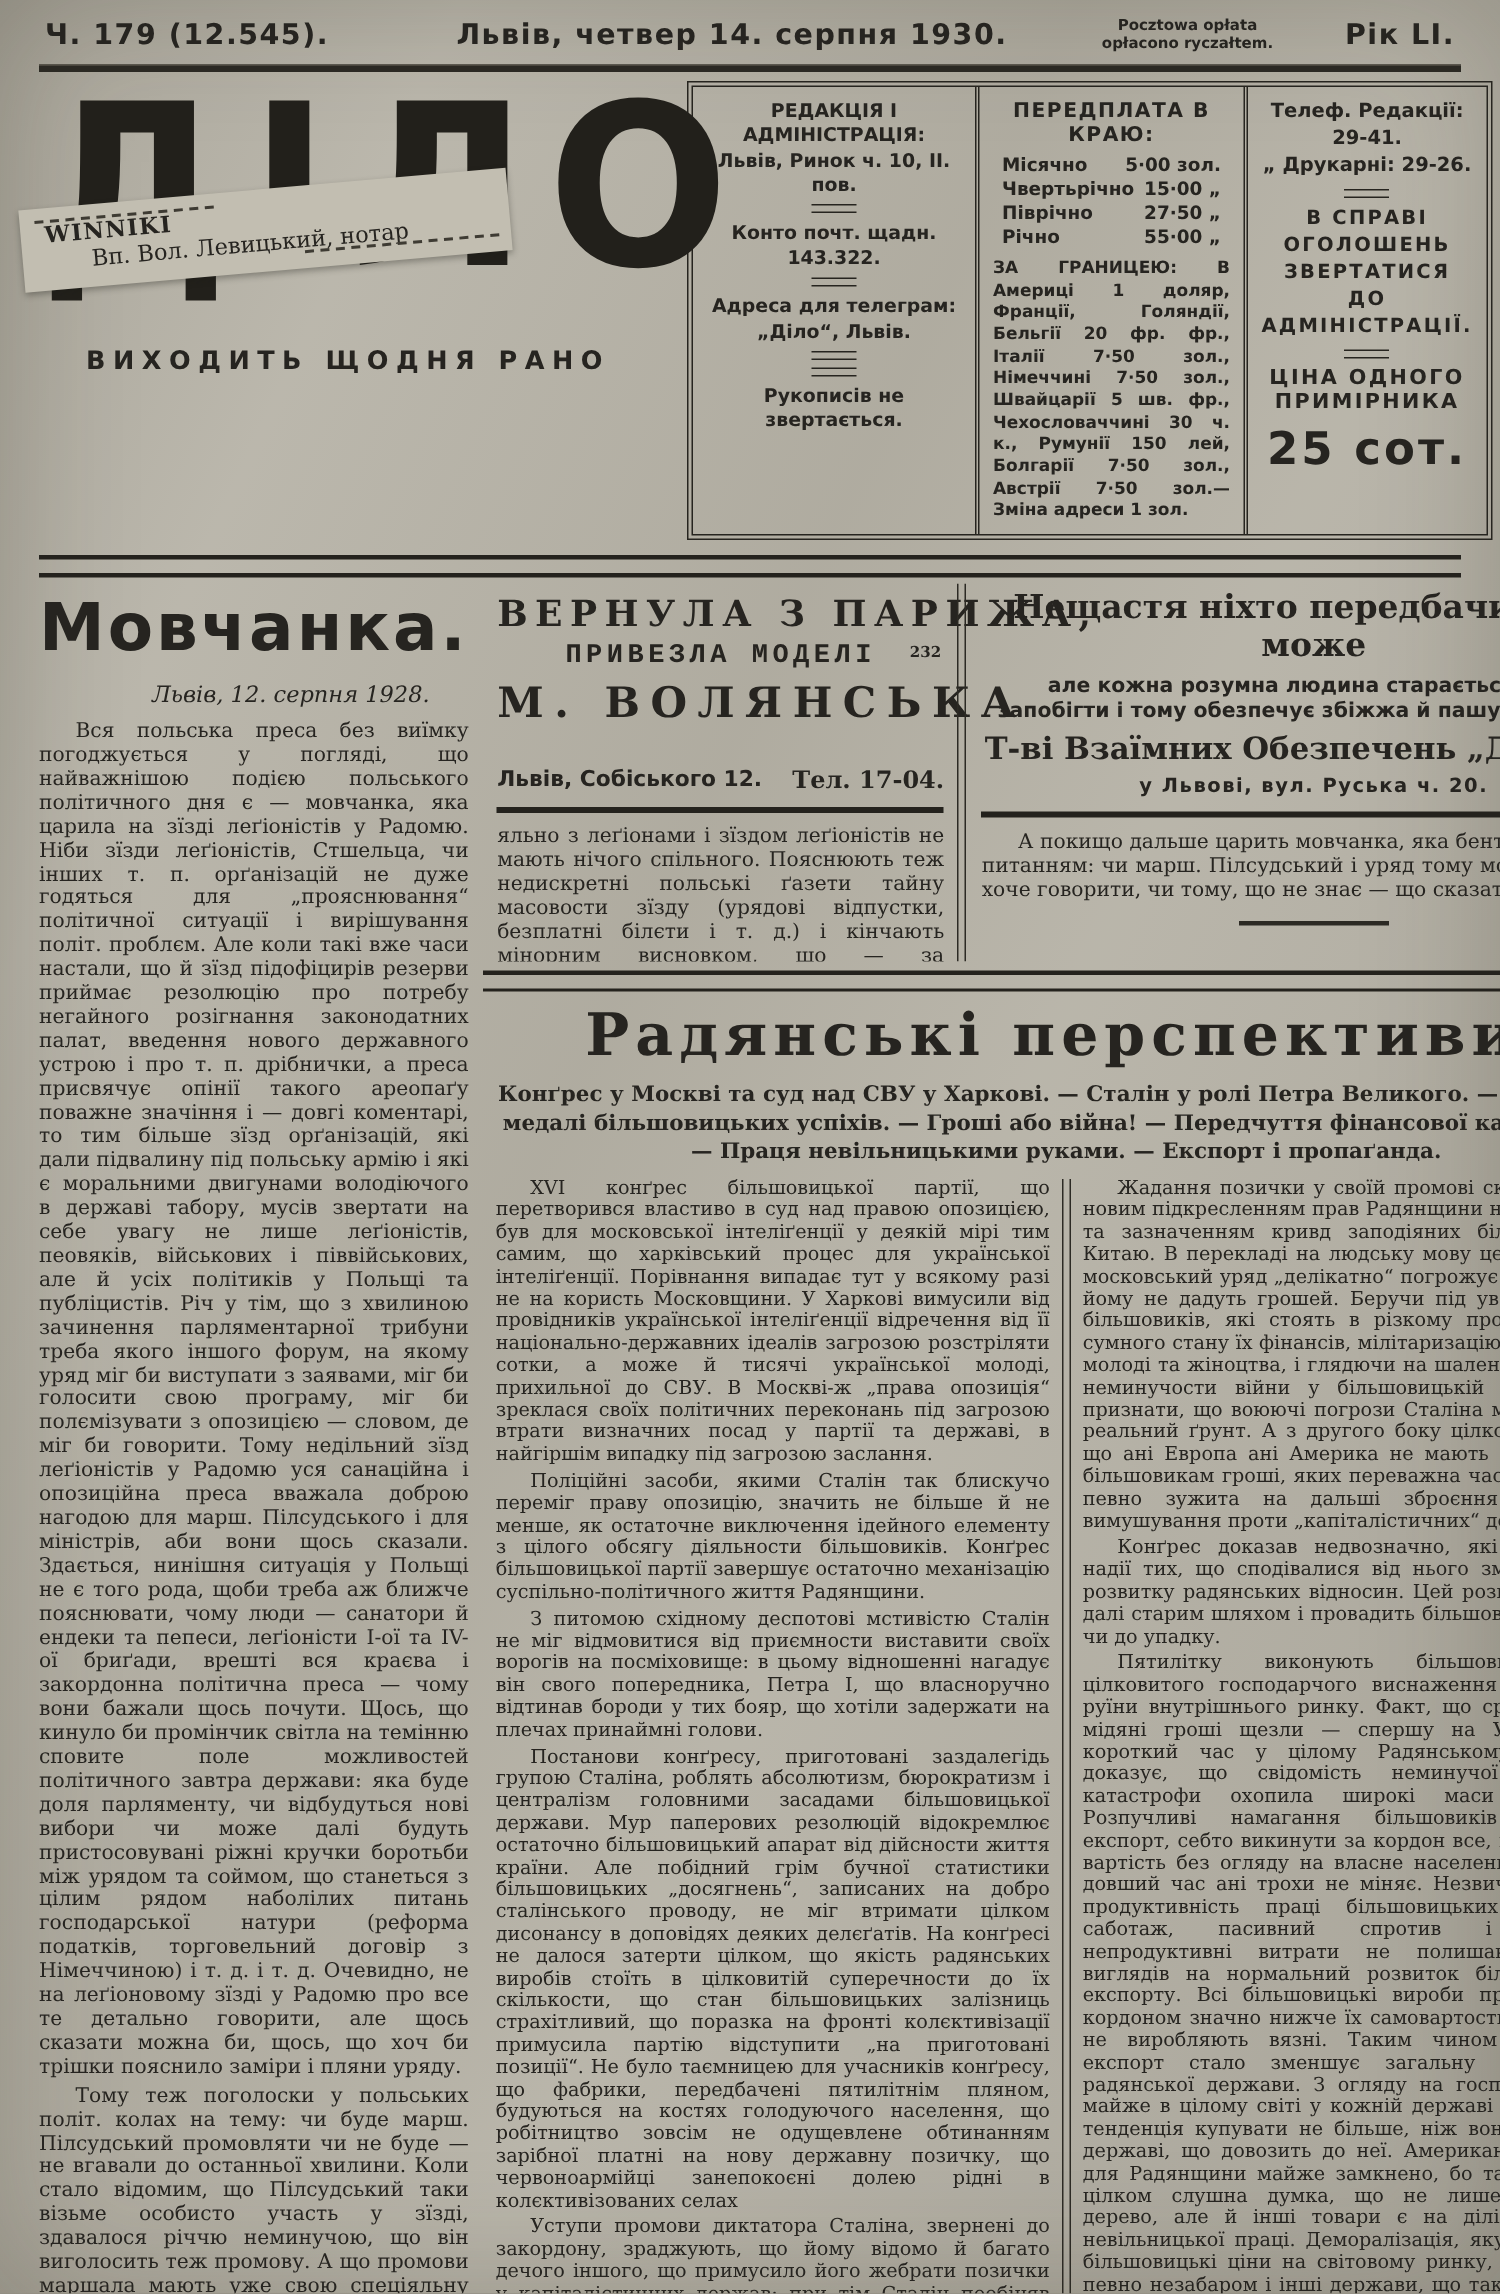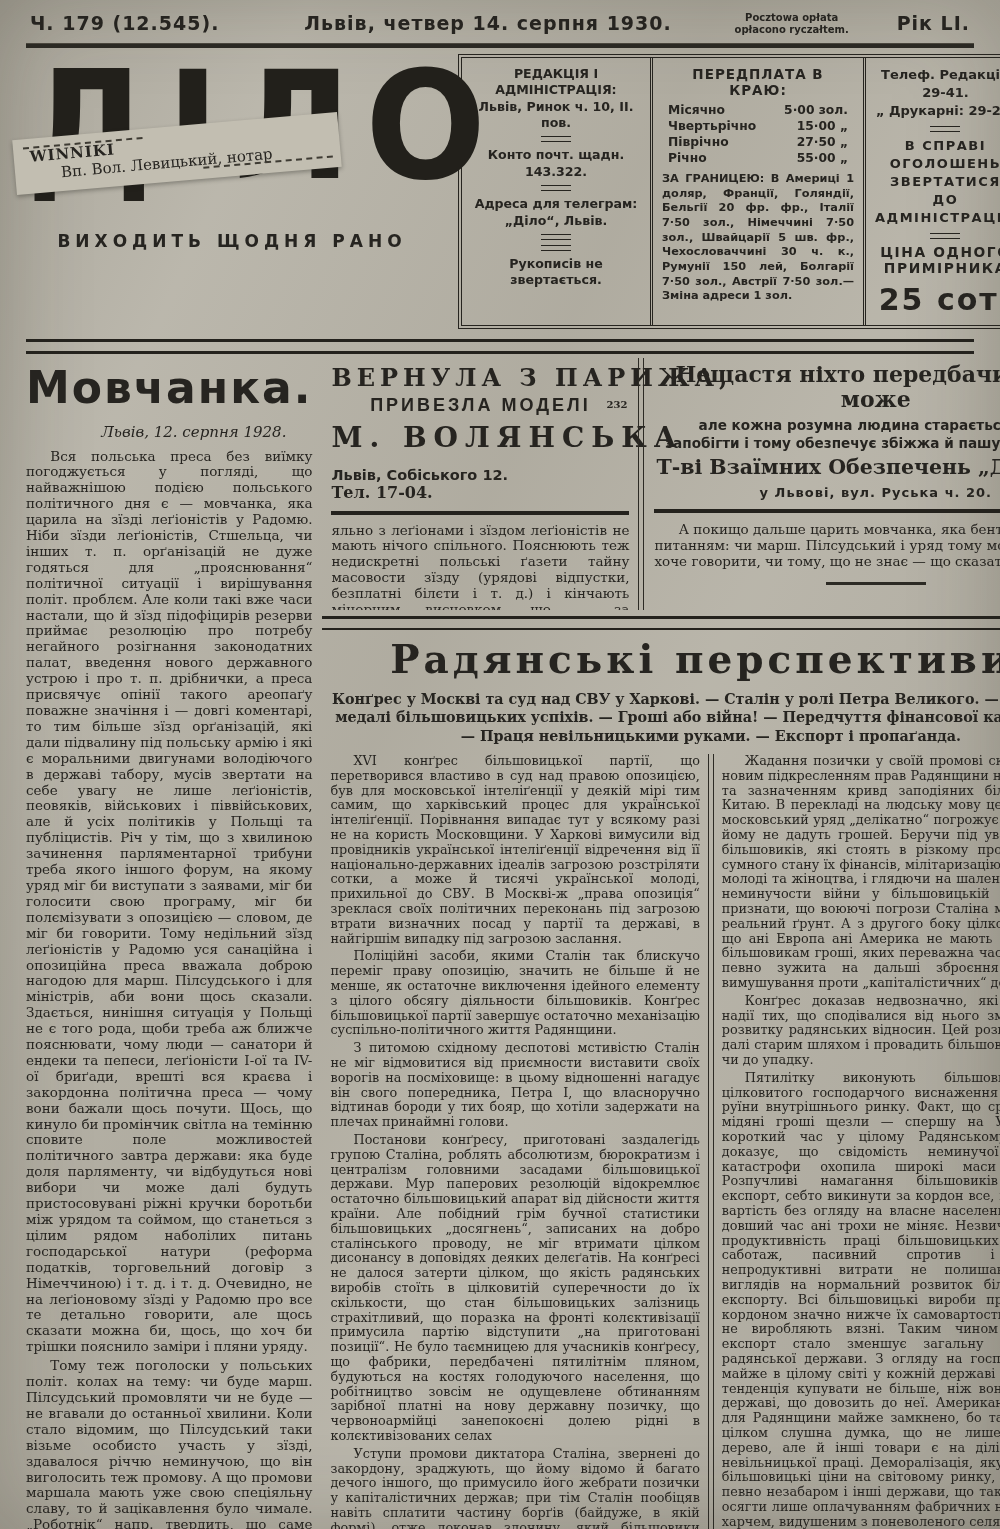--- a/index.html
+++ b/index.html
@@ -25,21 +25,21 @@
   .logo{font-family:"DejaVu Sans", sans-serif;font-weight:900;font-size:142px;line-height:1.02;letter-spacing:14px;text-align:center;color:#22201b;transform:scaleY(1.06);}
   .paste-label{position:absolute;left:-12px;top:72px;width:300px;transform:rotate(-5deg);background:#c2beb1;padding:9px 10px 10px 16px;box-shadow:0 2px 4px rgba(30,28,22,0.35);}
   .paste-l1{font-weight:bold;font-size:15px;letter-spacing:1px;}
   .paste-l2{font-size:15px;padding-left:30px;white-space:nowrap;}
   .dash-a{position:absolute;top:8px;left:10px;width:120px;border-top:2px dashed #3e3b33;}
   .dash-b{position:absolute;bottom:10px;right:8px;width:130px;border-top:2px dashed #3e3b33;}
   .slogan{text-align:center;margin-top:32px;font-family:"DejaVu Sans", sans-serif;font-weight:bold;font-size:17px;letter-spacing:5px;}
   .info-box{flex:1;margin-left:20px;border:4px double #26241f;display:flex;align-self:flex-start;justify-content:flex-end;}
   .info-col{padding:8px 9px;box-sizing:border-box;}
   .ic1{width:188px;font-family:"DejaVu Sans", sans-serif;font-weight:bold;font-size:12.6px;text-align:center;line-height:1.3;}
-  .ic2{width:216px;border-left:3px double #26241f;border-right:3px double #26241f;font-family:"DejaVu Sans", sans-serif;}
+  .ic2{width:182px;border-left:3px double #26241f;border-right:3px double #26241f;font-family:"DejaVu Sans", sans-serif;}
   .ic3{flex:1;font-family:"DejaVu Sans", sans-serif;text-align:center;}
   .mini-rule{width:30px;height:4px;border-top:1px solid #26241f;border-bottom:1px solid #26241f;margin:5px auto;}
   .ic2-title{font-weight:bold;font-size:13.5px;letter-spacing:1px;text-align:center;margin-bottom:4px;}
   .sub-row{display:flex;justify-content:space-between;font-weight:bold;font-size:12.3px;padding:1px 6px;}
   .ic2-abroad{font-weight:bold;font-size:11.3px;line-height:1.3;text-align:justify;margin-top:6px;}
   .ic3-phone{font-weight:bold;font-size:13px;line-height:1.4;}
   .ic3-note{font-weight:bold;font-size:13px;letter-spacing:1.5px;line-height:1.4;margin-top:2px;}
   .ic3-price-label{font-weight:bold;font-size:13.8px;letter-spacing:1.6px;margin-top:4px;}
   .ic3-price{font-weight:bold;font-size:30px;margin-top:6px;letter-spacing:2px;}
   .heavy-rule{margin:10px 26px 0;height:9px;border-top:3px solid #24221d;border-bottom:3px solid #24221d;}
@@ -54,24 +54,24 @@
   .right-col{flex:1;padding:0 2px 0 10px;}
   .art-title{font-family:"DejaVu Sans", sans-serif;font-weight:900;font-size:44px;text-align:center;letter-spacing:2px;margin:4px 0 10px;}
   .art-sub{font-weight:bold;font-size:15.5px;text-align:center;line-height:1.3;margin:0 4px 8px;}
   .art-date{font-style:italic;font-size:15px;text-align:right;padding-right:26px;margin-bottom:8px;}
   .bodytext p{font-size:13.5px;line-height:15.9px;text-align:justify;text-indent:1.8em;margin:0 0 3px;}
   .bodytext p.nofirst{text-indent:0;}
   
   .ad-v{border-bottom:4px solid #24221d;padding:5px 0 9px;margin-bottom:8px;}
   .ad-v-l1{font-weight:bold;font-size:24px;letter-spacing:5px;text-align:center;white-space:nowrap;}
   .ad-v-row{position:relative;text-align:center;margin-top:3px;}
-  .ad-v-l2{font-family:Liberation Sans, sans-serif;font-weight:bold;font-size:18px;letter-spacing:3px;}
+  .ad-v-l2{font-family:Liberation Mono, monospace;font-weight:bold;font-size:18px;letter-spacing:3px;}
   .ad-v-num{position:absolute;right:2px;top:4px;font-size:10px;font-weight:bold;}
   .ad-v-name{font-weight:bold;font-size:28px;letter-spacing:7px;text-align:center;margin-top:5px;white-space:nowrap;}
-  .ad-v-bottom{display:flex;justify-content:space-between;margin-top:13px;align-items:flex-start;flex-direction:column;}
+  .ad-v-bottom{display:flex;justify-content:space-between;margin-top:25px;align-items:center;}
   .ad-v-addr{font-family:"DejaVu Sans", sans-serif;font-weight:bold;font-size:14.5px;}
   .ad-v-tel{font-weight:bold;font-size:16px;}
   
   .ad-d{border-bottom:4px solid #24221d;padding:4px 2px 9px;margin-bottom:9px;text-align:center;}
   .ad-d-l1{font-weight:bold;font-size:22px;line-height:1.15;}
   .ad-d-l2{font-family:"DejaVu Sans", sans-serif;font-weight:bold;font-size:13.6px;line-height:1.3;margin:5px 6px 3px;}
   .ad-d-l3{font-weight:bold;font-size:20.5px;margin-top:3px;white-space:nowrap;}
   .ad-d-l4{font-family:"DejaVu Sans", sans-serif;font-weight:bold;font-size:13px;letter-spacing:1px;margin-top:6px;}
   .short-rule{width:100px;height:3px;background:#2c2a24;margin:12px auto 0;}
   .section-rule{height:9px;border-top:3px solid #24221d;border-bottom:2px solid #24221d;margin:6px 0 2px;}

